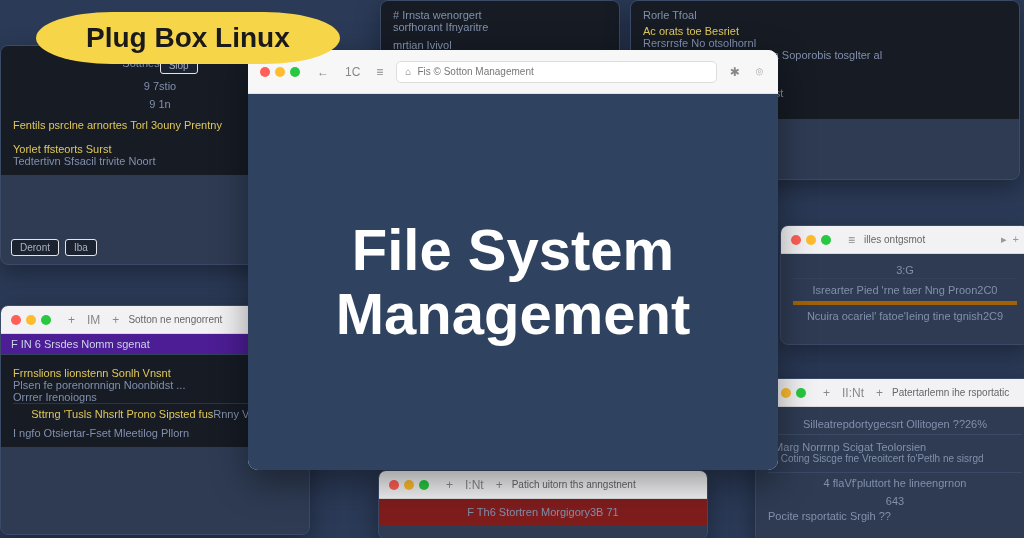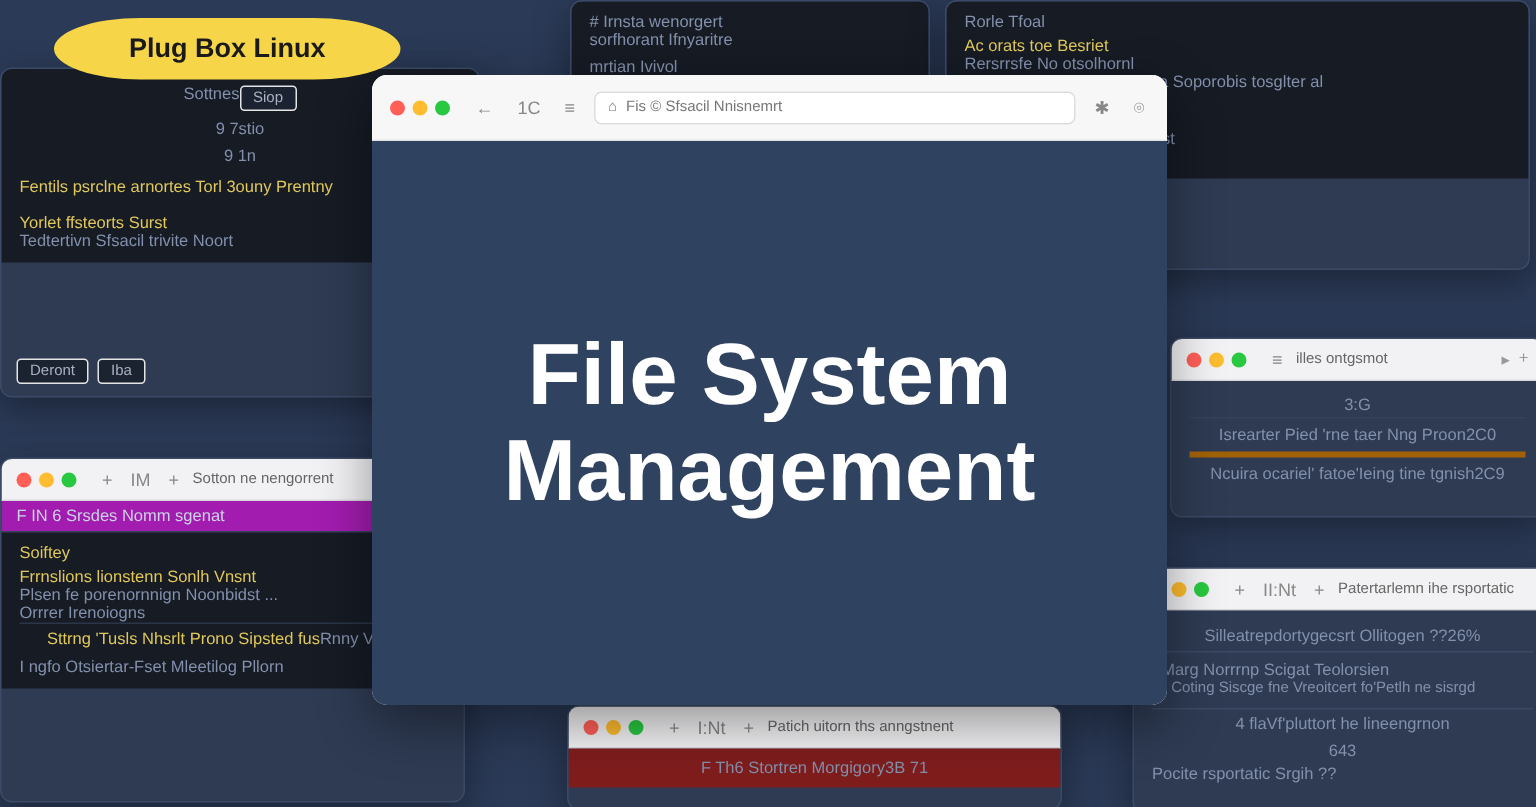--- a/index.html
+++ b/index.html
@@ -10,21 +10,21 @@
     overflow: hidden;
     position: relative;
     color: #cfd6e6;
   }
   .badge {
     position: absolute;
     top: 12px; left: 36px;
     background: #f6d548;
     color: #1a1a1a;
     font-weight: 700;
-    font-size: 18px;
+    font-size: 28px;
     padding: 10px 50px;
     border-radius: 50% / 100%;
     z-index: 50;
   }
   .window {
     position: absolute;
     background: #2e3b53;
     border-radius: 8px;
     box-shadow: 0 8px 24px rgba(0,0,0,.35);
     border: 1px solid #3b4a66;
@@ -52,21 +52,21 @@
   .dark-body {
     background: #161b24;
     color: #c1c8d8;
     font-size: 11px;
   }
   .panel-body { padding: 8px 12px; font-size: 11px; }
   .row { display: flex; justify-content: center; padding: 3px 0; }
   .label-y { color: #e0c85a; font-size: 11px; }
   .label-dim { color: #8290ac; font-size: 11px; }
   .section-head {
-    background: #a21caf;
+    background: #4c1d95;
     padding: 4px 10px;
     font-size: 11px;
     color: #cbd4e6;
     border-bottom: 1px solid #35425c;
   }
   .btn-sml {
     background: #1c2330;
     border: 1px solid #e5e5e5;
     color: #a8b0c2;
     font-size: 10px;
@@ -215,21 +215,20 @@
         <div class="dot y"></div>
         <div class="dot g"></div>
       </div>
     <span class="tb-icon">+</span>
     <span class="tb-icon">IM</span>
     <span class="tb-icon">+</span>
     <span class="tb-title">Sotton ne nengorrent</span>
   </div>
   <div class="section-head">F IN 6 Srsdes Nomm sgenat</div>
   <div class="dark-body panel-body">
-    <div class="label-y">Soiftey</div>
     <div class="label-y" style="margin-top:4px">Frrnslions lionstenn Sonlh Vnsnt</div>
     <div class="label-dim">Plsen fe porenornnign Noonbidst ...</div>
     <div class="label-dim">Orrrer Irenoiogns</div>
     <div class="row" style="border-top:1px solid #2a3548;padding-top:4px">
       <span class="label-y">Sttrng 'Tusls Nhsrlt Prono Sipsted fus</span>
       <span class="label-dim">Rnny Vlainhg</span>
     </div>
     <div class="label-dim" style="margin-top:4px">I ngfo Otsiertar-Fset Mleetilog Pllorn</div>
   </div>
 </div>
@@ -290,20 +289,20 @@
     <div class="dots" style="margin-right:4px">
       <div class="dot r"></div>
       <div class="dot y"></div>
       <div class="dot g"></div>
     </div>
     <span class="tb-icon">←</span>
     <span class="tb-icon">1C</span>
     <span class="tb-icon">≡</span>
     <div class="hero-addr">
       <span>⌂</span>
-      <span>Fis © Sfsacil Nnisnemrt</span>
+      <span>Fis © Sotton Management</span>
     </div>
     <span class="tb-icon">✱</span>
     <span class="tb-icon">⌾</span>
   </div>
   <div class="hero-canvas" style="white-space:pre-line">File System
 Management</div>
 </div>
 
 </body></html>

